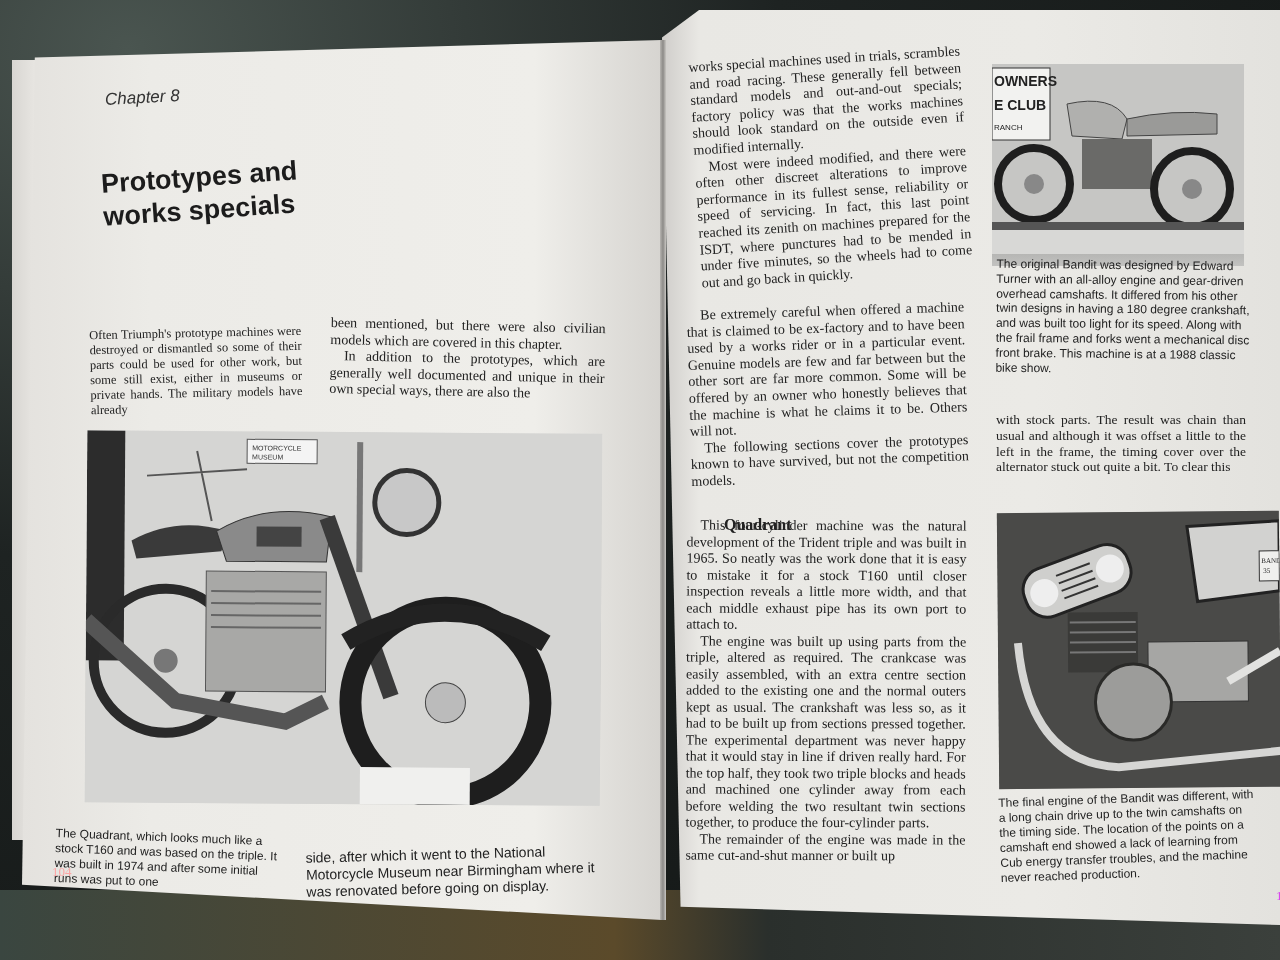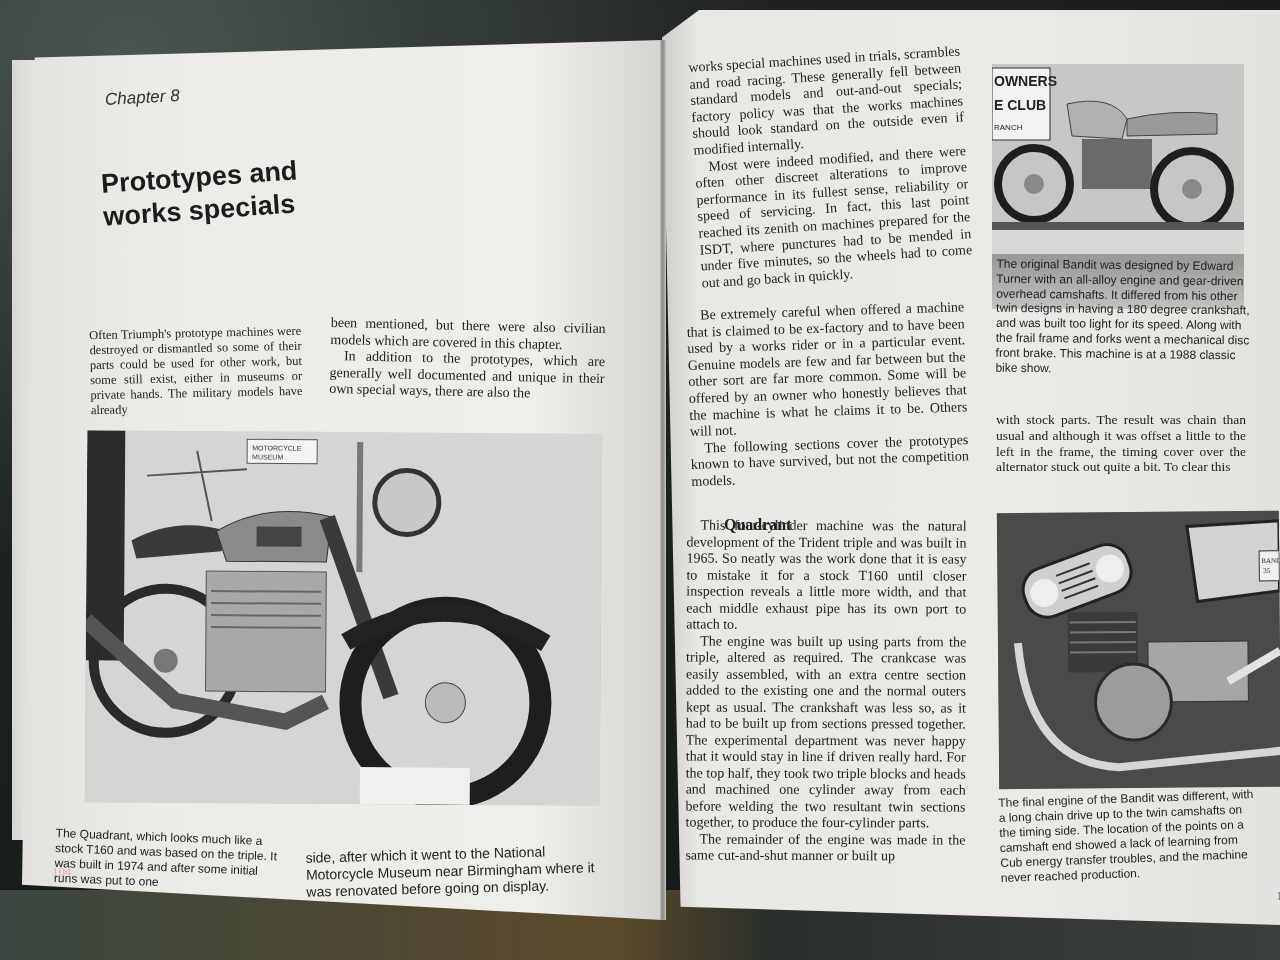--- a/index.html
+++ b/index.html
@@ -119,21 +119,21 @@
     }
     .quadrant-heading {
       left: 724px; top: 500px; font-size: 16px; font-weight: bold; margin-top: 16px;
     }
     .right-col3 {
       left: 686px; top: 518px; width: 280px;
       font-size: 14px; line-height: 16.5px;
       transform: rotate(0.2deg);
     }
     .photo-bandit {
-      left: 992px; top: 64px; width: 252px; height: 245px;
+      left: 992px; top: 64px; width: 252px; height: 202px;
       background: linear-gradient(180deg, #c4c4c2 0%, #bdbdbb 55%, #9a9a98 80%, #c2c2c0 100%);
     }
     .caption-bandit {
       left: 996px; top: 258px; width: 256px;
       font-size: 12px; line-height: 14.8px;
       transform: rotate(0.6deg);
     }
     .bandit-cont {
       left: 996px; top: 412px; width: 250px;
       font-size: 13.5px; line-height: 15.8px;

